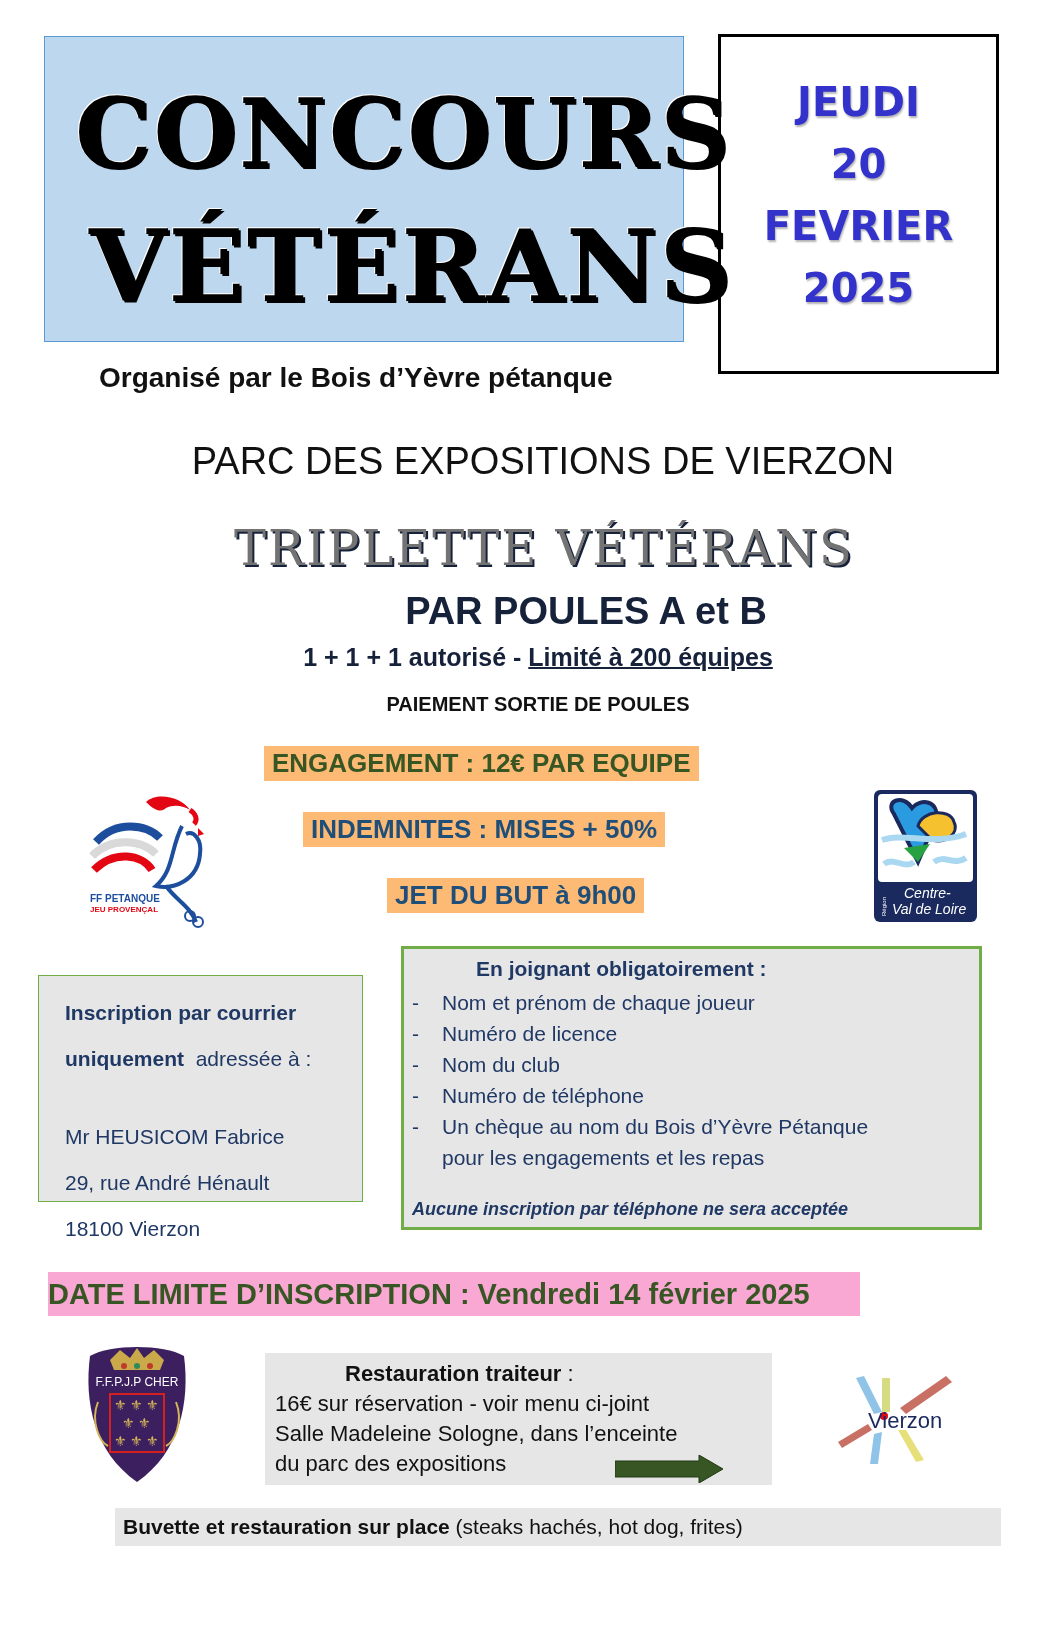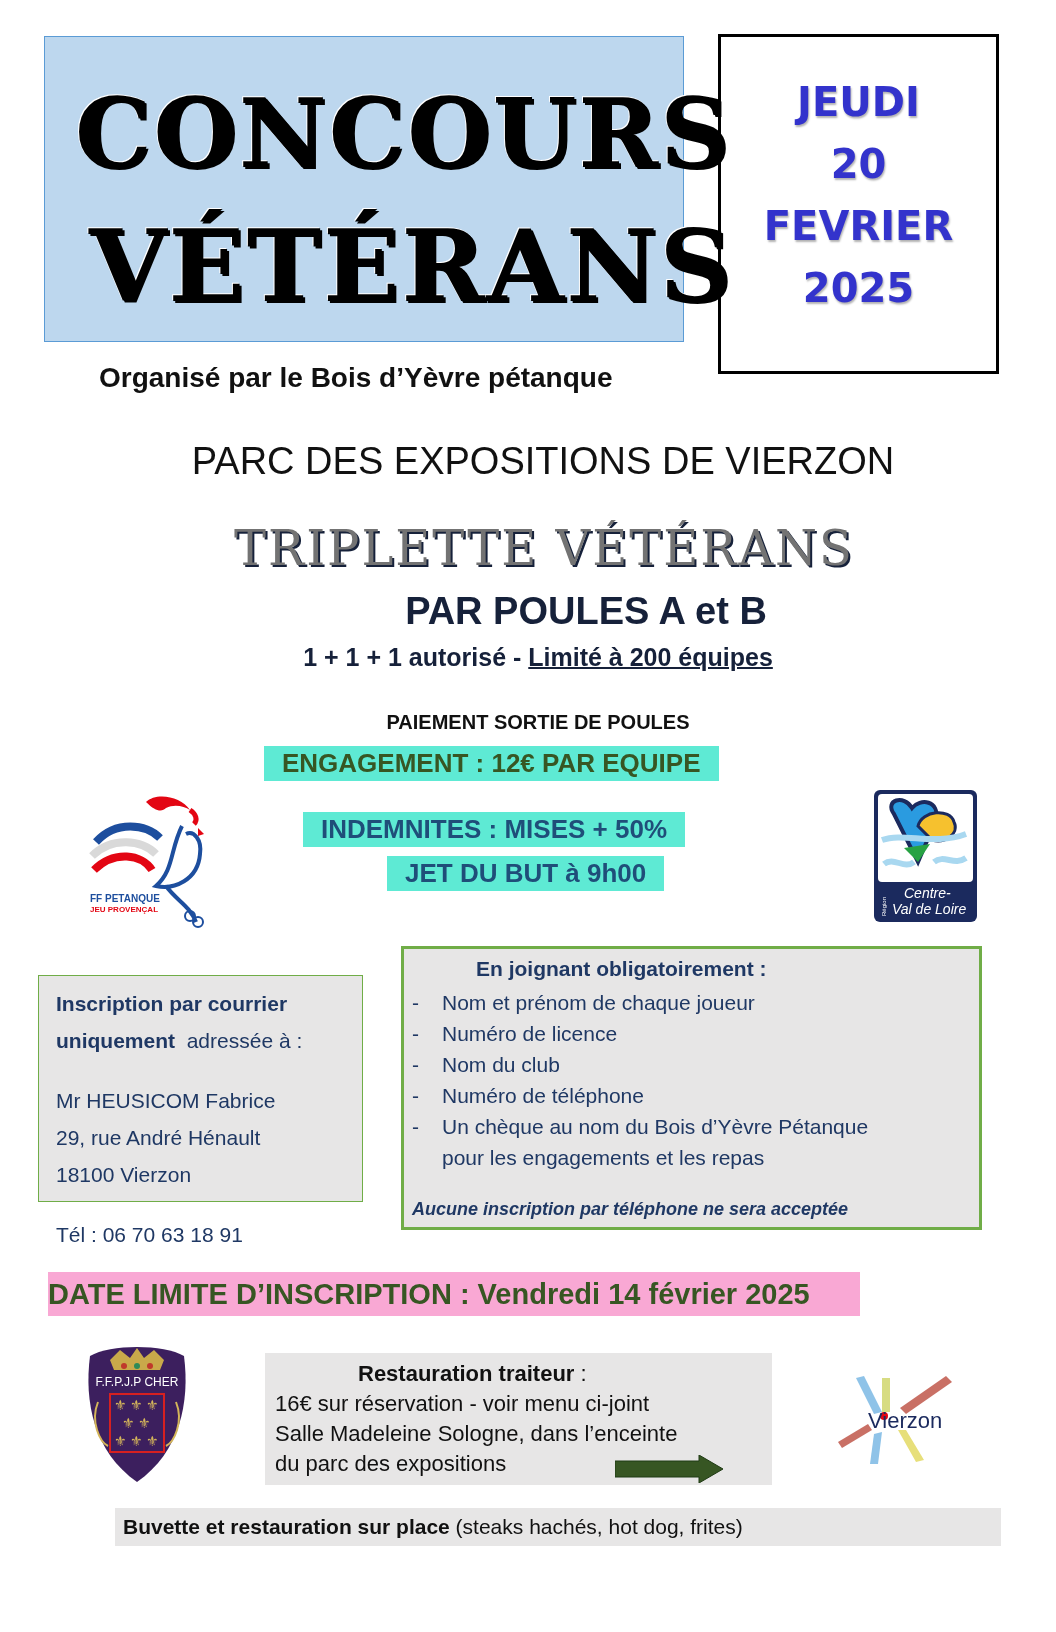--- a/index.html
+++ b/index.html
@@ -29,57 +29,57 @@
            padding-left:30px; box-sizing:border-box; color:#111; }
   .triplette { left:0; width:1056px; top:520px; text-align:center; padding-left:32px; box-sizing:border-box;
                font-family:"DejaVu Serif", serif; font-weight:normal; font-size:48px; color:#737373;
                letter-spacing:2px; text-shadow:2px 2px 0 #16213a, -1px -1px 0 #fff; }
   .poules { left:0; width:1056px; top:590px; text-align:center; padding-left:20px; box-sizing:border-box;
             font-size:38px; font-weight:bold; color:#16213a;margin-left:48px; }
   .limits { left:0; width:1056px; top:643px; text-align:center; padding-left:20px; box-sizing:border-box;
             font-size:25px; font-weight:bold; color:#16213a; }
   .limits u { text-decoration:underline; text-decoration-thickness:2px; }
   .paiement { left:0; width:1056px; top:693px; text-align:center; padding-left:20px; box-sizing:border-box;
-              font-size:20px; font-weight:bold; color:#111;margin-top:18px; }
-
-  .hl { background:#5eead4; font-weight:bold; font-size:26px; padding:2px 18px; white-space:nowrap; }
+              font-size:20px; font-weight:bold; color:#111; }
+
+  .hl { background:#fdba74; font-weight:bold; font-size:26px; padding:2px 8px; white-space:nowrap; }
   .engagement { left:264px; top:746px; color:#375623; }
   .indemnites { left:303px; top:812px; color:#1f4e79; }
-  .jet { left:387px; top:856px; color:#1f4e79; }
+  .jet { left:387px; top:878px; color:#1f4e79; }
 
   
   .logo-ff { left:86px; top:790px; width:130px; height:140px; }
   .logo-region { left:874px; top:790px; width:103px; height:132px; }
   .logo-cher { left:80px; top:1342px; width:114px; height:142px; }
   .logo-vierzon { left:834px; top:1372px; width:130px; height:96px; }
 
   
   .insc-box { left:38px; top:975px; width:325px; height:227px; background:#e7e6e6;
               border:1px solid #70ad47; box-sizing:border-box; padding:6px 10px; color:#1f3864;
               font-size:21px; line-height:30px; }
   .insc-box .bold { font-weight:bold; }
-  .insc-box p { margin:7px; }
+  .insc-box p { margin:16px; }
   .gap { height:16px; }
 
   .req-box { left:401px; top:946px; width:581px; height:284px; background:#e7e6e6;
              border:3px solid #70ad47; box-sizing:border-box; color:#1f3864; font-size:21px; }
   .req-title { position:absolute; left:72px; top:8px; font-weight:bold; font-size:21px; }
   .req-list { position:absolute; left:8px; top:38px; margin:0; padding:0; list-style:none; }
   .req-list li { line-height:31px; display:flex; }
   .req-list .dash { width:30px; display:inline-block; }
   .req-list .txt { display:inline-block; }
   .req-foot { position:absolute; left:8px; top:250px; font-style:italic; font-weight:bold; font-size:18px; }
 
   .deadline { left:48px; top:1272px; width:812px; height:44px; background:#f9a8d4;
               color:#375623; font-weight:bold; font-size:29px; line-height:44px; white-space:nowrap; }
 
   .resto-box { left:265px; top:1353px; width:507px; height:132px; background:#e7e6e6;
                color:#111; font-size:22px; line-height:30px; }
   .resto-title { position:absolute; left:80px; top:6px; }
-  .resto-title b { font-weight:bold;margin-left:13px; }
+  .resto-title b { font-weight:bold; }
   .resto-lines { position:absolute; left:10px; top:36px; }
   .arrow { position:absolute; left:350px; top:102px; width:108px; height:28px; }
 
   .buvette { left:115px; top:1508px; width:886px; height:38px; background:#e7e6e6;
              font-size:21px; line-height:38px; padding-left:8px; box-sizing:border-box; color:#111; white-space:nowrap; }
 </style>
 </head>
 <body>
 
 <div class="abs title-box">

